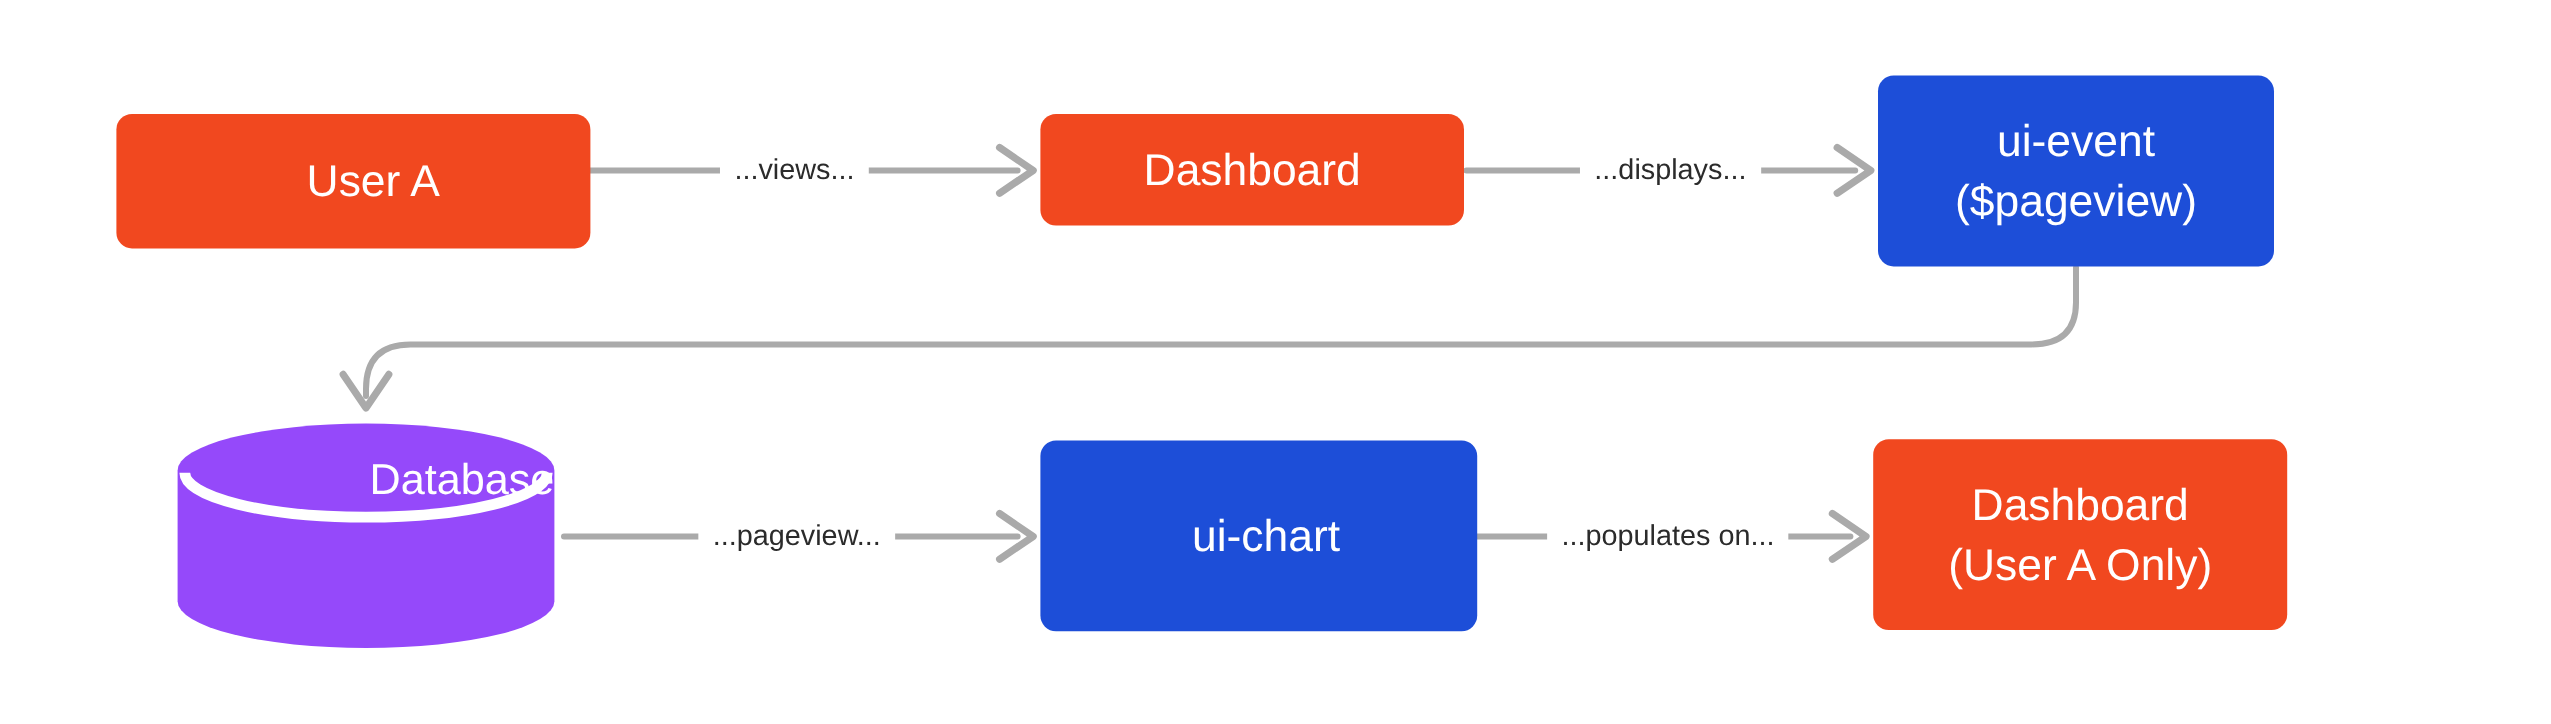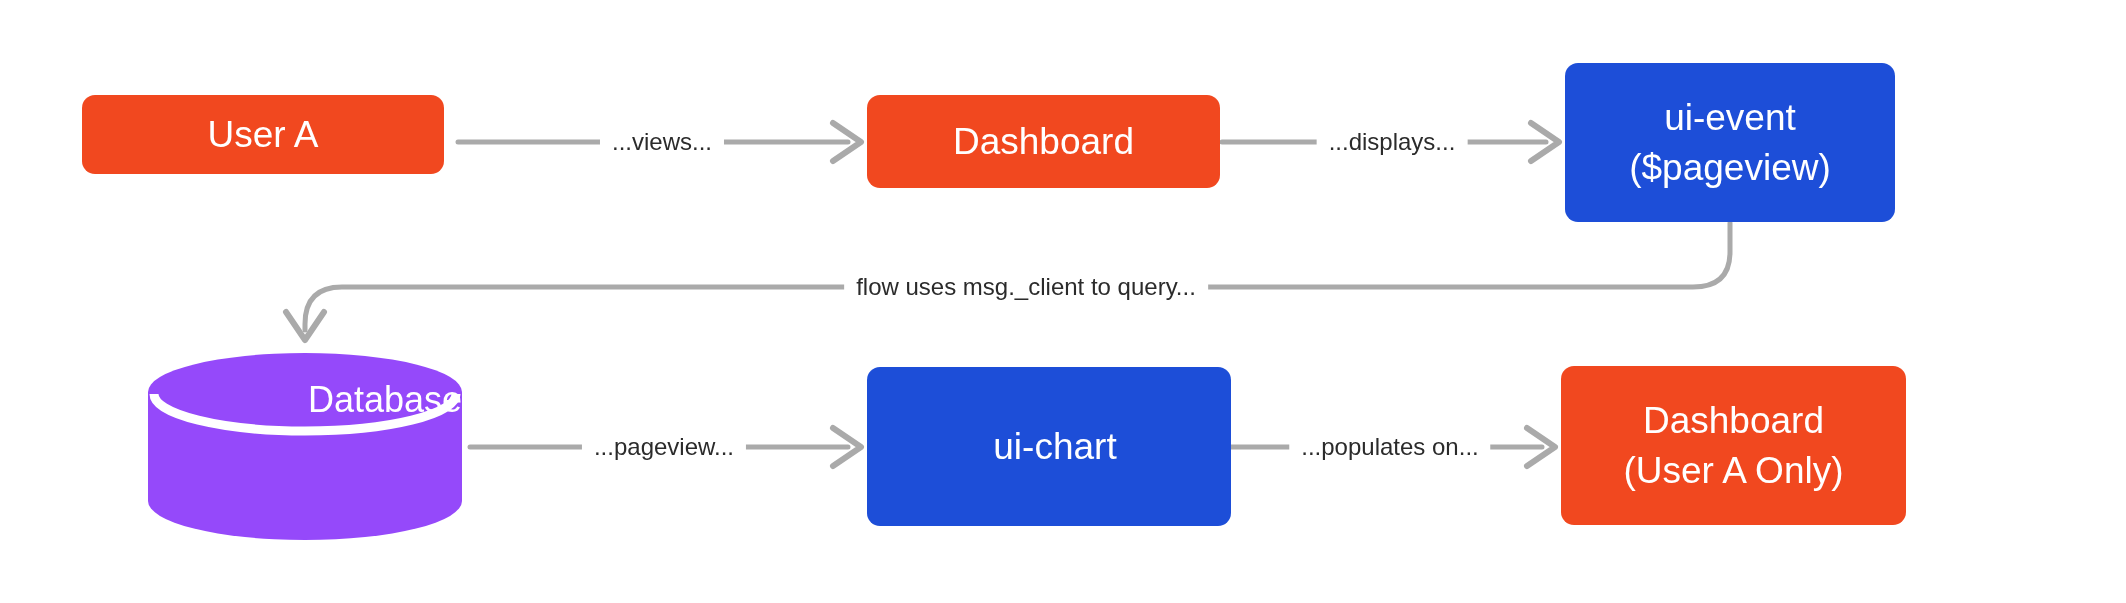--- a/index.html
+++ b/index.html
@@ -69,21 +69,21 @@
     <path d="M 470 447 H 848" stroke="#AAAAAA" stroke-width="5" stroke-linecap="round" fill="none"></path>
     <polyline points="833,428 861,447 833,466" stroke="#AAAAAA" stroke-width="6" fill="none" stroke-linecap="round" stroke-linejoin="round"></polyline>
 
     <path d="M 1222 447 H 1542" stroke="#AAAAAA" stroke-width="5" stroke-linecap="round" fill="none"></path>
     <polyline points="1527,428 1555,447 1527,466" stroke="#AAAAAA" stroke-width="6" fill="none" stroke-linecap="round" stroke-linejoin="round"></polyline>
 
     <path d="M 148 392 L 148 501 A 157 39 0 0 0 462 501 L 462 392 A 157 39 0 0 0 148 392 Z" fill="#9549FA"></path>
     <path d="M 154 394 A 151 37 0 0 0 456 394" stroke="#FFFFFF" stroke-width="9" fill="none"></path>
   </svg>
 
-  <div class="node node--orange" style="left:82px; top:95px; width:362px; height:79px;">
+  <div class="node node--orange" style="left:97px; top:95px; width:362px; height:112px;padding-left:33px;">
     <span>User A</span>
   </div>
 
   <div class="node node--orange" style="left:867px; top:95px; width:353px; height:93px;">
     <span>Dashboard</span>
   </div>
 
   <div class="node node--blue" style="left:1565px; top:63px; width:330px; height:159px;">
     <span>ui-event
 ($pageview)</span>
@@ -99,19 +99,18 @@
 
   <div class="node node--orange" style="left:1561px; top:366px; width:345px; height:159px;">
     <span>Dashboard
 (User A Only)</span>
   </div>
 
   <div class="edge-label" style="left:662px; top:142px;">...views...</div>
 
   <div class="edge-label" style="left:1392px; top:142px;">...displays...</div>
 
-  <div class="edge-label" style="left:1026px; top:287px;">flow uses msg._client to query...</div>
 
   <div class="edge-label" style="left:664px; top:447px;">...pageview...</div>
 
   <div class="edge-label" style="left:1390px; top:447px;">...populates on...</div>
 
 </div>
 
 </body></html>

